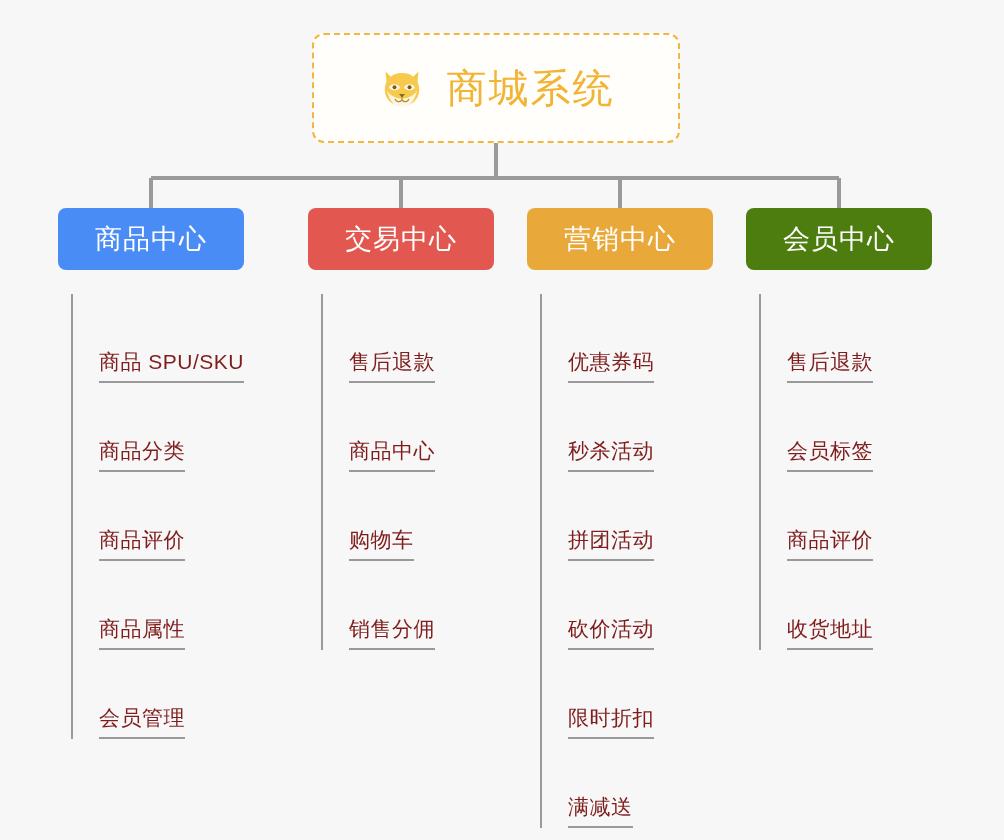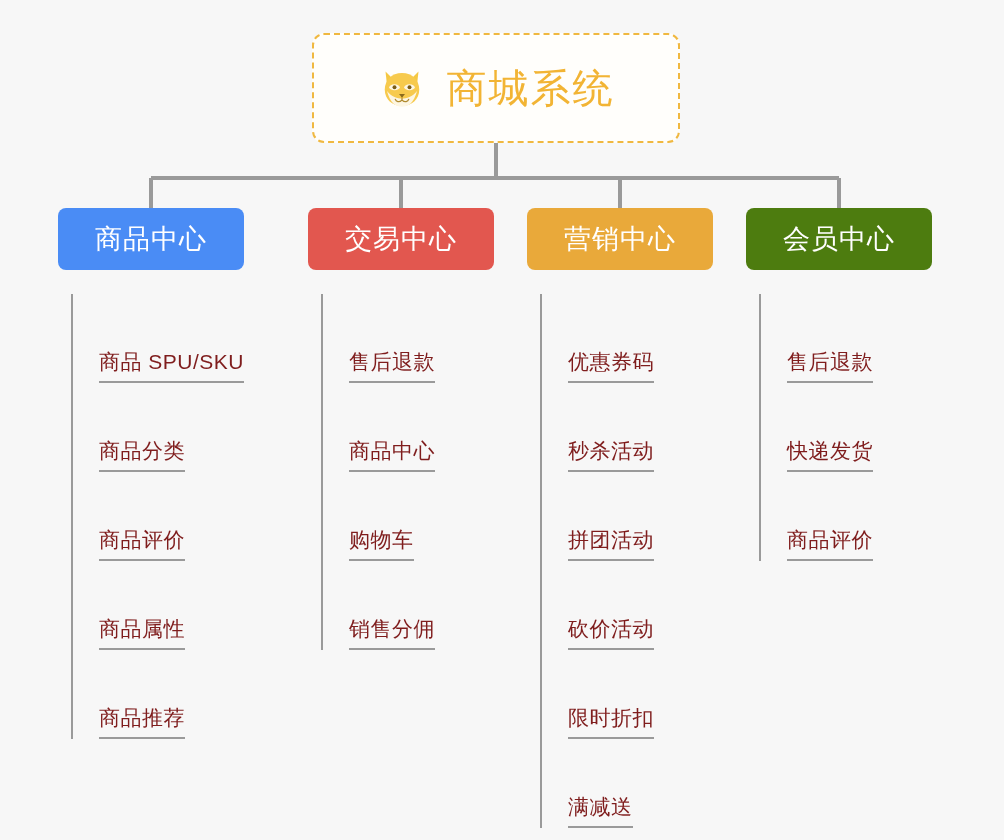--- a/index.html
+++ b/index.html
@@ -162,21 +162,21 @@
       <div class="item">
           <span class="item-label">商品分类</span>
         </div>
       <div class="item">
           <span class="item-label">商品评价</span>
         </div>
       <div class="item">
           <span class="item-label">商品属性</span>
         </div>
       <div class="item">
-          <span class="item-label">商品推荐</span>
+          <span class="item-label">会员管理</span>
         </div>
     </div>
   </div>
 
   <div class="column col-1">
     <div class="cat-header" style="background: rgb(226, 87, 79);">
       <span>交易中心</span>
     </div>
     <div class="items">
       <div class="item">
@@ -222,21 +222,24 @@
 
   <div class="column col-3">
     <div class="cat-header" style="background: #4d7c0f;">
       <span>会员中心</span>
     </div>
     <div class="items">
       <div class="item">
           <span class="item-label">售后退款</span>
         </div>
       <div class="item">
-          <span class="item-label">快递发货</span>
+          <span class="item-label">会员标签</span>
         </div>
       <div class="item">
           <span class="item-label">商品评价</span>
         </div>
+      <div class="item">
+          <span class="item-label">收货地址</span>
+        </div>
     </div>
   </div>
 
 </div>
 
 </body></html>

